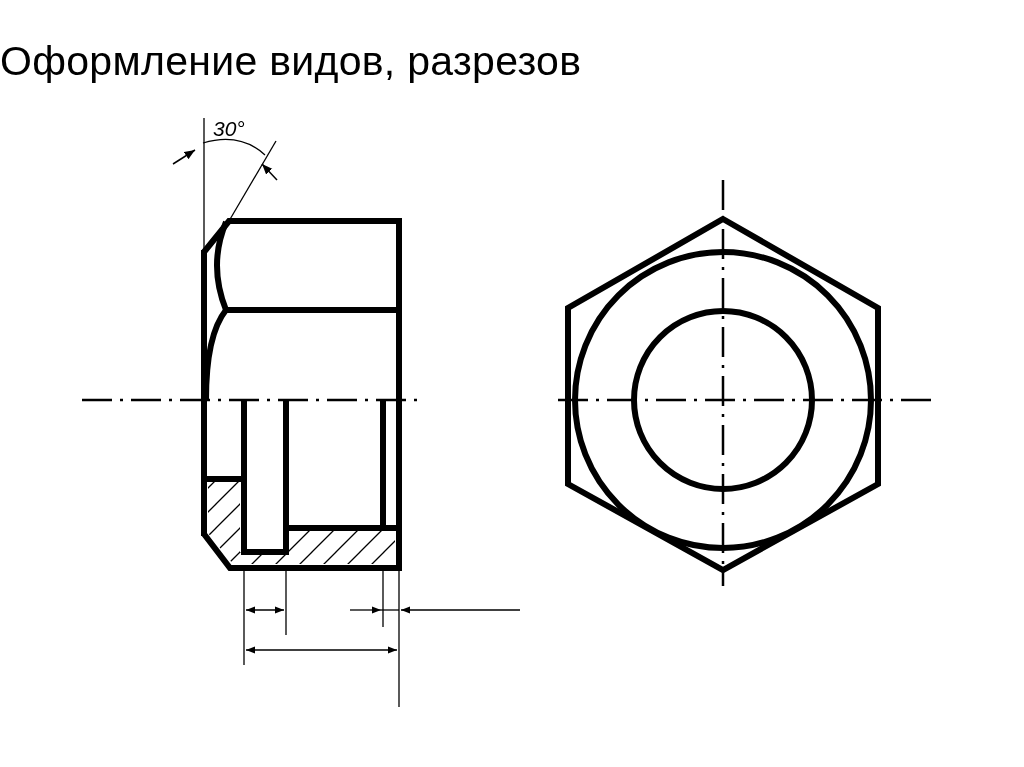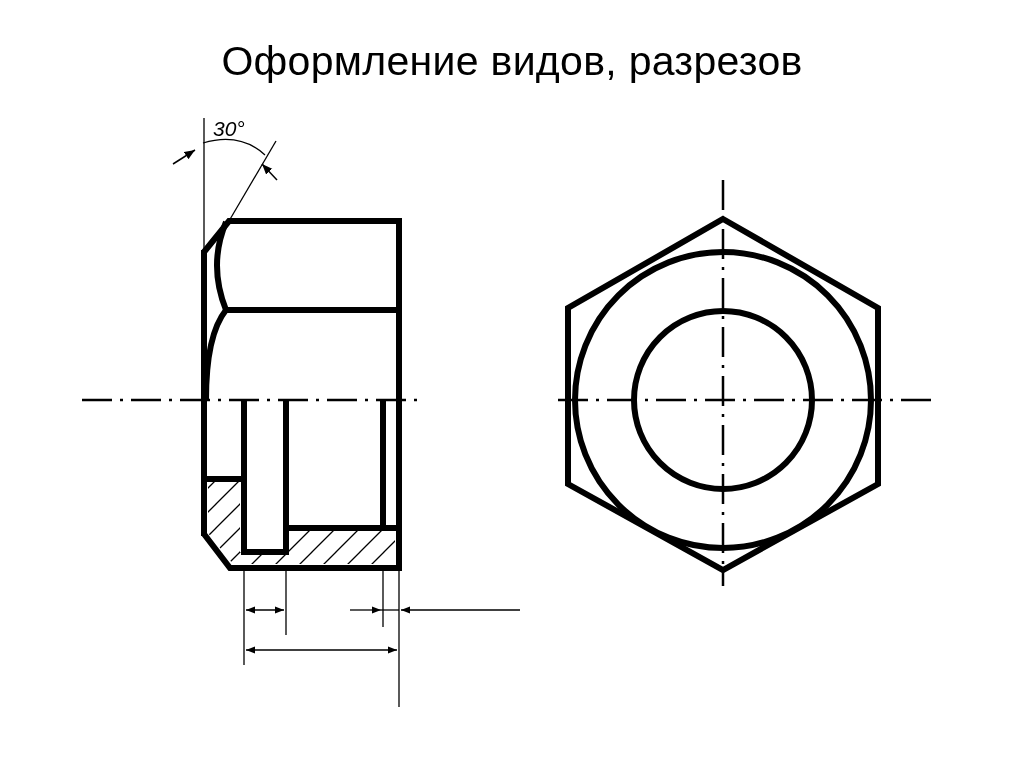--- a/index.html
+++ b/index.html
@@ -1,18 +1,18 @@
 <!DOCTYPE html>
 <html><head>
   <meta charset="utf-8">
   <style>
     html, body { margin: 0; padding: 0; background: #ffffff; }
     body { width: 1024px; height: 767px; position: relative; overflow: hidden; }
     .title {
-      position: absolute; left: 0; top: 38px; width: 1024px; text-align: center;
+      position: absolute; left: 0; top: 38px; width: 1024px; 
       font-family: "Liberation Sans", sans-serif; font-size: 41px; color: #000;
       letter-spacing: 0.3px;
     }
     svg.drawing { position: absolute; left: 0; top: 0; }
     .angle-label { font-family: "Liberation Sans", sans-serif; font-style: italic; font-size: 21px; }
   </style>
 </head>
 <body>
 
 <div class="title">Оформление видов, разрезов</div>

